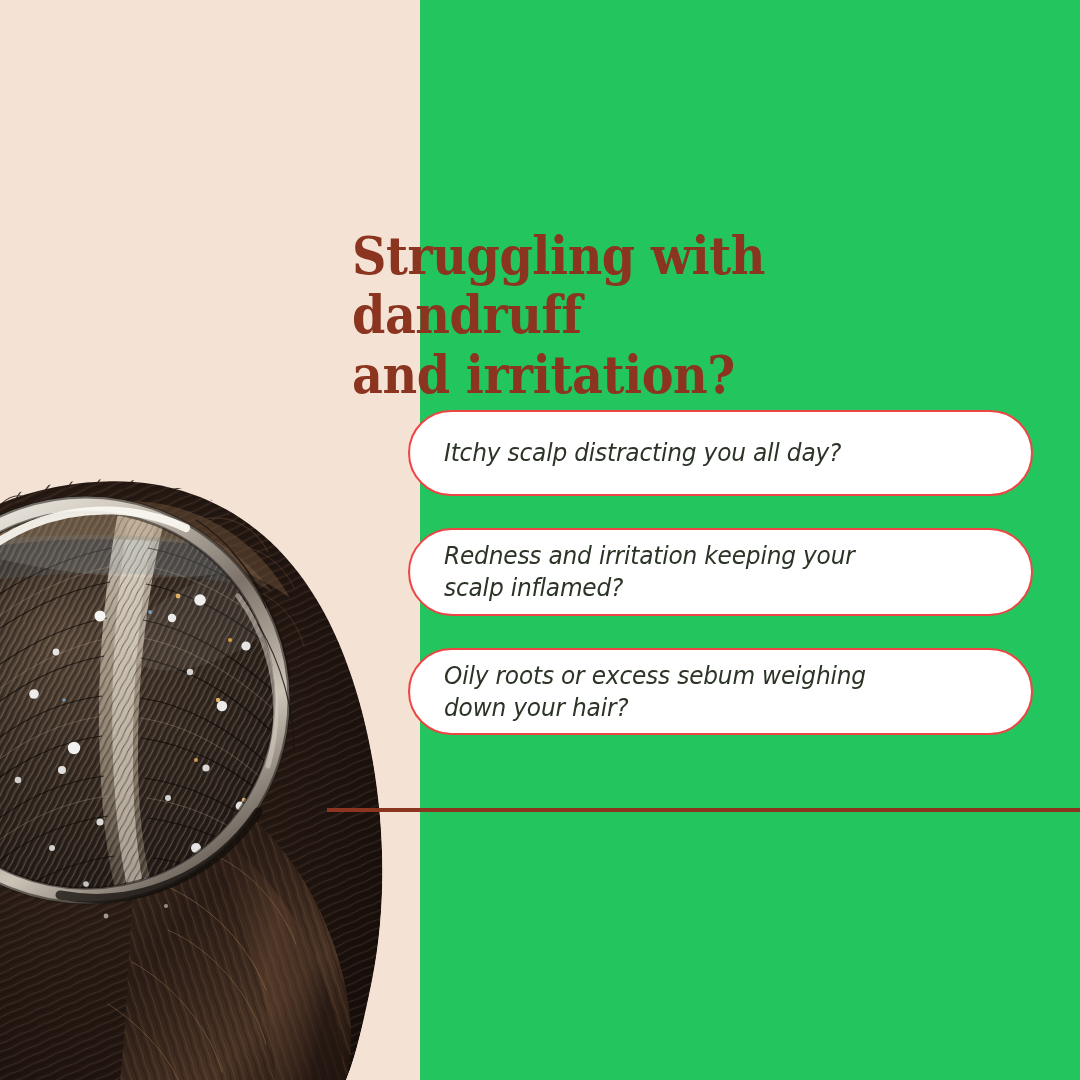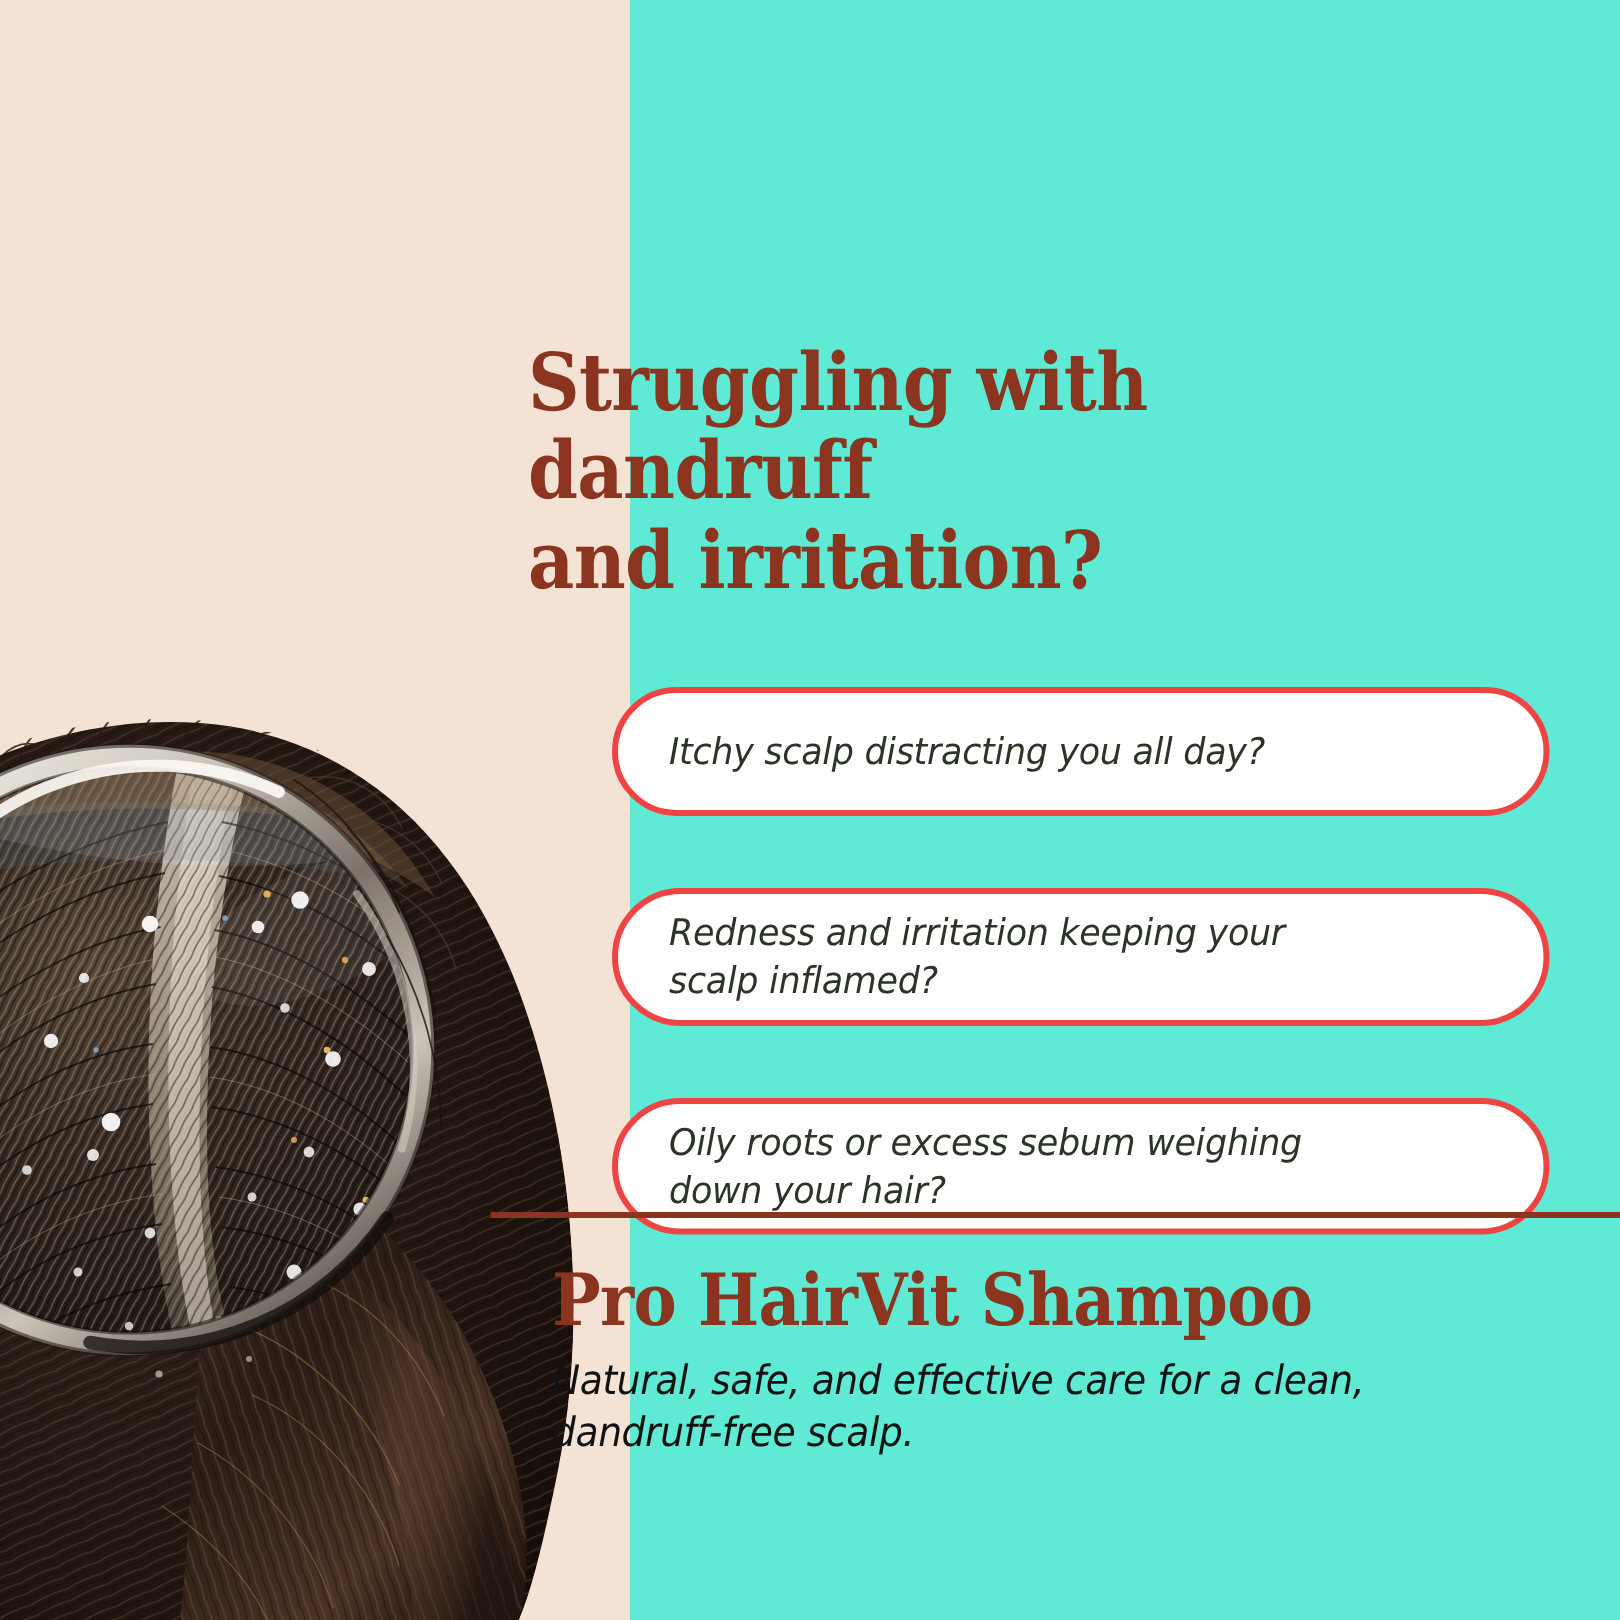--- a/index.html
+++ b/index.html
@@ -7,21 +7,21 @@
   html, body {
     width:1080px; height:1080px;
     background:#f4e3d5;
     font-family:"Liberation Sans", sans-serif;
     overflow:hidden;
   }
 
   #poster {
     position:relative;
     width:1080px; height:1080px;
-    background:#5eead4;
+    background:#22c55e;
     overflow:hidden;
   }
 
   
   #photo-panel {
     position:absolute;
     left:0; top:0;
     width:420px; height:1080px;
     overflow:hidden;
     pointer-events:none;
@@ -45,28 +45,27 @@
   }
 
   
   #pain-points {
     position:absolute;
     left:408px; top:410px;
     width:625px;
   }
   .pill {
     background:#ffffff;
-    border:4px solid #ef4444;
+    border:2px solid #ef4444;
     border-radius:48px;
     min-height:86px;
     display:flex;
     align-items:center;
     padding:10px 34px;
     margin-bottom:32px;
-    margin-top:48px;
   }
   .pill-text {
     color:#2b3426;
     font-family:"DejaVu Sans", sans-serif;
     font-style:italic;
     font-size:24.5px;
     line-height:1.30;
     letter-spacing:-0.2px;
     transform:scaleX(0.95);
     transform-origin:left center;
@@ -381,19 +380,14 @@
 
     <div class="pill">
       <span class="pill-text">Oily roots or excess sebum weighing
 down your hair?</span>
     </div>
 
   </div>
 
   <div id="divider"></div>
 
-  <div id="product-block">
-    <div id="product-name">Pro HairVit Shampoo</div>
-    <div id="product-tagline">Natural, safe, and effective care for a clean,
-dandruff-free scalp.</div>
-  </div>
 
 </div>
 
 </body></html>

